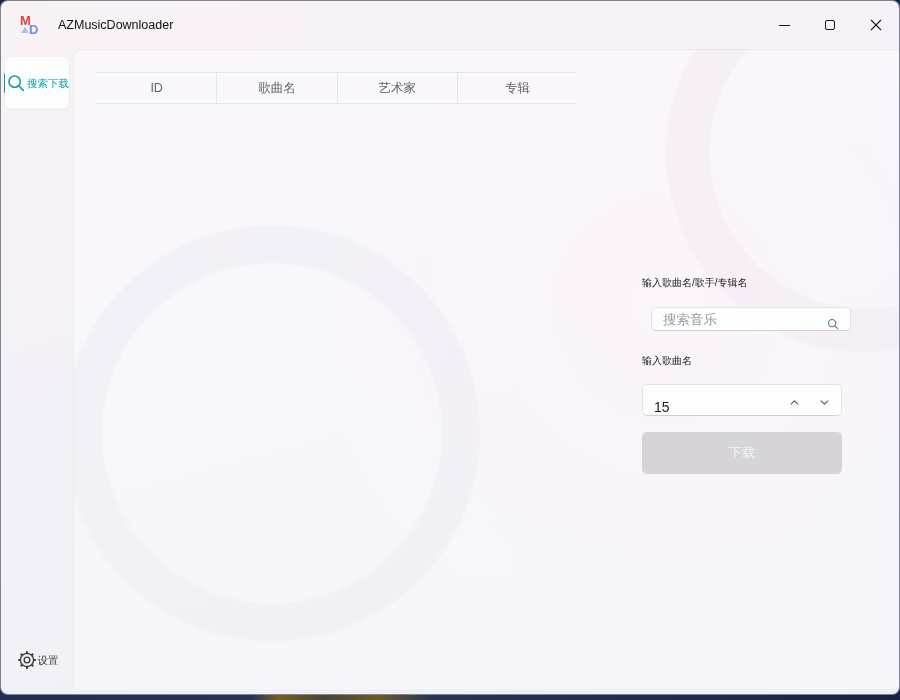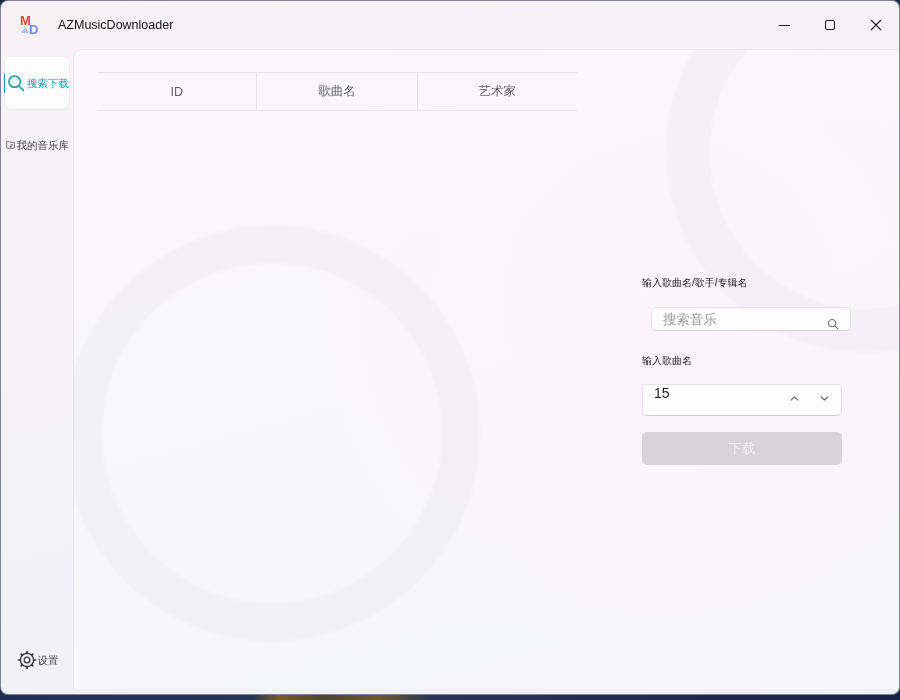--- a/index.html
+++ b/index.html
@@ -63,21 +63,21 @@
   }
   .content::before{
     content:""; position:absolute; inset:0; pointer-events:none;
     background:
       radial-gradient(circle at 24% 60%, transparent 0 168px, rgba(140,140,180,0.06) 172px 206px, transparent 210px),
       radial-gradient(circle at 96% 16%, transparent 0 155px, rgba(190,150,190,0.07) 158px 198px, transparent 202px),
       radial-gradient(circle at 72% 40%, rgba(255,242,250,0.55), transparent 55%);
   }
   
   .table-header{
-    position:absolute; left:23px; top:22px; width:480px; height:39px;
+    position:absolute; left:23px; top:22px; width:480px; height:32px;
     display:flex; border-top:1px solid #e5e4e7; border-bottom:1px solid #e5e4e7;
   }
   .th{ flex:1; display:flex; align-items:center; justify-content:center;
        font-size:12.5px; color:#606063; }
   .th + .th{ border-left:1px solid #e5e4e7; }
   
   .form{ position:absolute; left:568px; top:0; width:200px; }
   .form-label{ position:absolute; left:0; font-size:10px; color:#19191b; white-space:nowrap; }
   .lab-search{ top:226px; }
   .lab-count{ top:304px; }
@@ -90,31 +90,31 @@
   .search-box input{
     width:100%; height:100%; border:none; outline:none; background:transparent;
     padding:0 32px 0 11px; font-size:13.5px; color:#333;
     font-family:"Liberation Sans","DejaVu Sans",sans-serif;
   }
   .search-box input::placeholder{ color:#9b9b9f; }
   .search-box .mag{ position:absolute; right:10px; top:9px; }
   .numberbox{
     position:absolute; left:0; top:334px; width:200px; height:32px;
     background:#fdfdfe; border:1px solid #e3e2e6; border-bottom-color:#cfcfd4;
-    border-radius:5px; display:flex; align-items:flex-start;
+    border-radius:5px; display:flex; align-items:flex-end;
   }
   .numberbox input{
     flex:1; min-width:0; border:none; outline:none; background:transparent;
     padding:0 0 0 11px; font-size:14px; color:#1a1a1a;
     font-family:"Liberation Sans","DejaVu Sans",sans-serif;
   }
   .spin-btn{ width:30px; height:26px; display:flex; align-items:center; justify-content:center;
     border:none; background:transparent; border-radius:4px; cursor:default; }
   .download-btn{
-    position:absolute; left:0; top:382px; width:200px; height:33px;
+    position:absolute; left:0; top:382px; width:200px; height:42px;
     border:none; border-radius:5px; background:#d6d4d8; color:#f4f3f6;
     font-size:13.5px; cursor:default;
     font-family:"Liberation Sans","DejaVu Sans",sans-serif;
   }
   svg{ display:block; }
 </style>
 </head>
 <body>
 
 <div class="desktop-strip"></div>
@@ -147,28 +147,20 @@
     <span class="nav-indicator"></span>
 
     <div class="nav-item active" style="top:8px;">
       <svg width="22" height="22" viewBox="0 0 24 24" fill="none" stroke="#0b9da8" stroke-width="1.7" stroke-linecap="round">
         <circle cx="10.5" cy="10.5" r="6.2"></circle>
         <line x1="15.2" y1="15.2" x2="20" y2="20"></line>
       </svg>
       <span class="lbl">搜索下载</span>
     </div>
 
-    <div class="nav-item" style="top:70px;">
-      <svg width="24" height="24" viewBox="0 0 24 24" fill="none" stroke="#3f3f42" stroke-width="1.5" stroke-linejoin="round" stroke-linecap="round">
-        <path d="M3.5 7.5 v-1.8 a1.2 1.2 0 0 1 1.2 -1.2 h3.4 l2 2 h8.2 a1.2 1.2 0 0 1 1.2 1.2 v9.8 a1.2 1.2 0 0 1 -1.2 1.2 h-13.6 a1.2 1.2 0 0 1 -1.2 -1.2 z"></path>
-        <circle cx="11.3" cy="15.6" r="1.4" fill="#3f3f42" stroke="none"></circle>
-        <path d="M12.7 15.6 v-4.6 l3.6 1.1"></path>
-      </svg>
-      <span class="lbl">我的音乐库</span>
-    </div>
 
     <div class="nav-settings">
       <svg width="22" height="22" viewBox="0 0 24 24">
         <g fill="none" stroke="#3f3f42" stroke-width="1.5">
           <circle cx="12" cy="12" r="3.1"></circle>
           <circle cx="12" cy="12" r="7.2"></circle>
         </g>
         <g fill="#3f3f42">
           <rect x="10.9" y="2.2" width="2.2" height="3.4" rx="1"></rect>
           <rect x="10.9" y="18.4" width="2.2" height="3.4" rx="1"></rect>
@@ -184,20 +176,21 @@
       <span class="lbl">设置</span>
     </div>
   </div>
 
   <div class="content">
 
     <div class="table-header">
       <div class="th">ID</div>
       <div class="th">歌曲名</div>
       <div class="th">艺术家</div>
+      <div class="th">专辑</div>
     </div>
 
     <div class="form">
       <div class="form-label lab-search">输入歌曲名/歌手/专辑名</div>
 
       <div class="search-box">
         <input type="text" placeholder="搜索音乐" style="">
         <svg class="mag" width="14" height="14" viewBox="0 0 24 24" fill="none" stroke="#737377" stroke-width="2" stroke-linecap="round">
           <circle cx="10.5" cy="10.5" r="6.2"></circle>
           <line x1="15.2" y1="15.2" x2="20" y2="20"></line>

